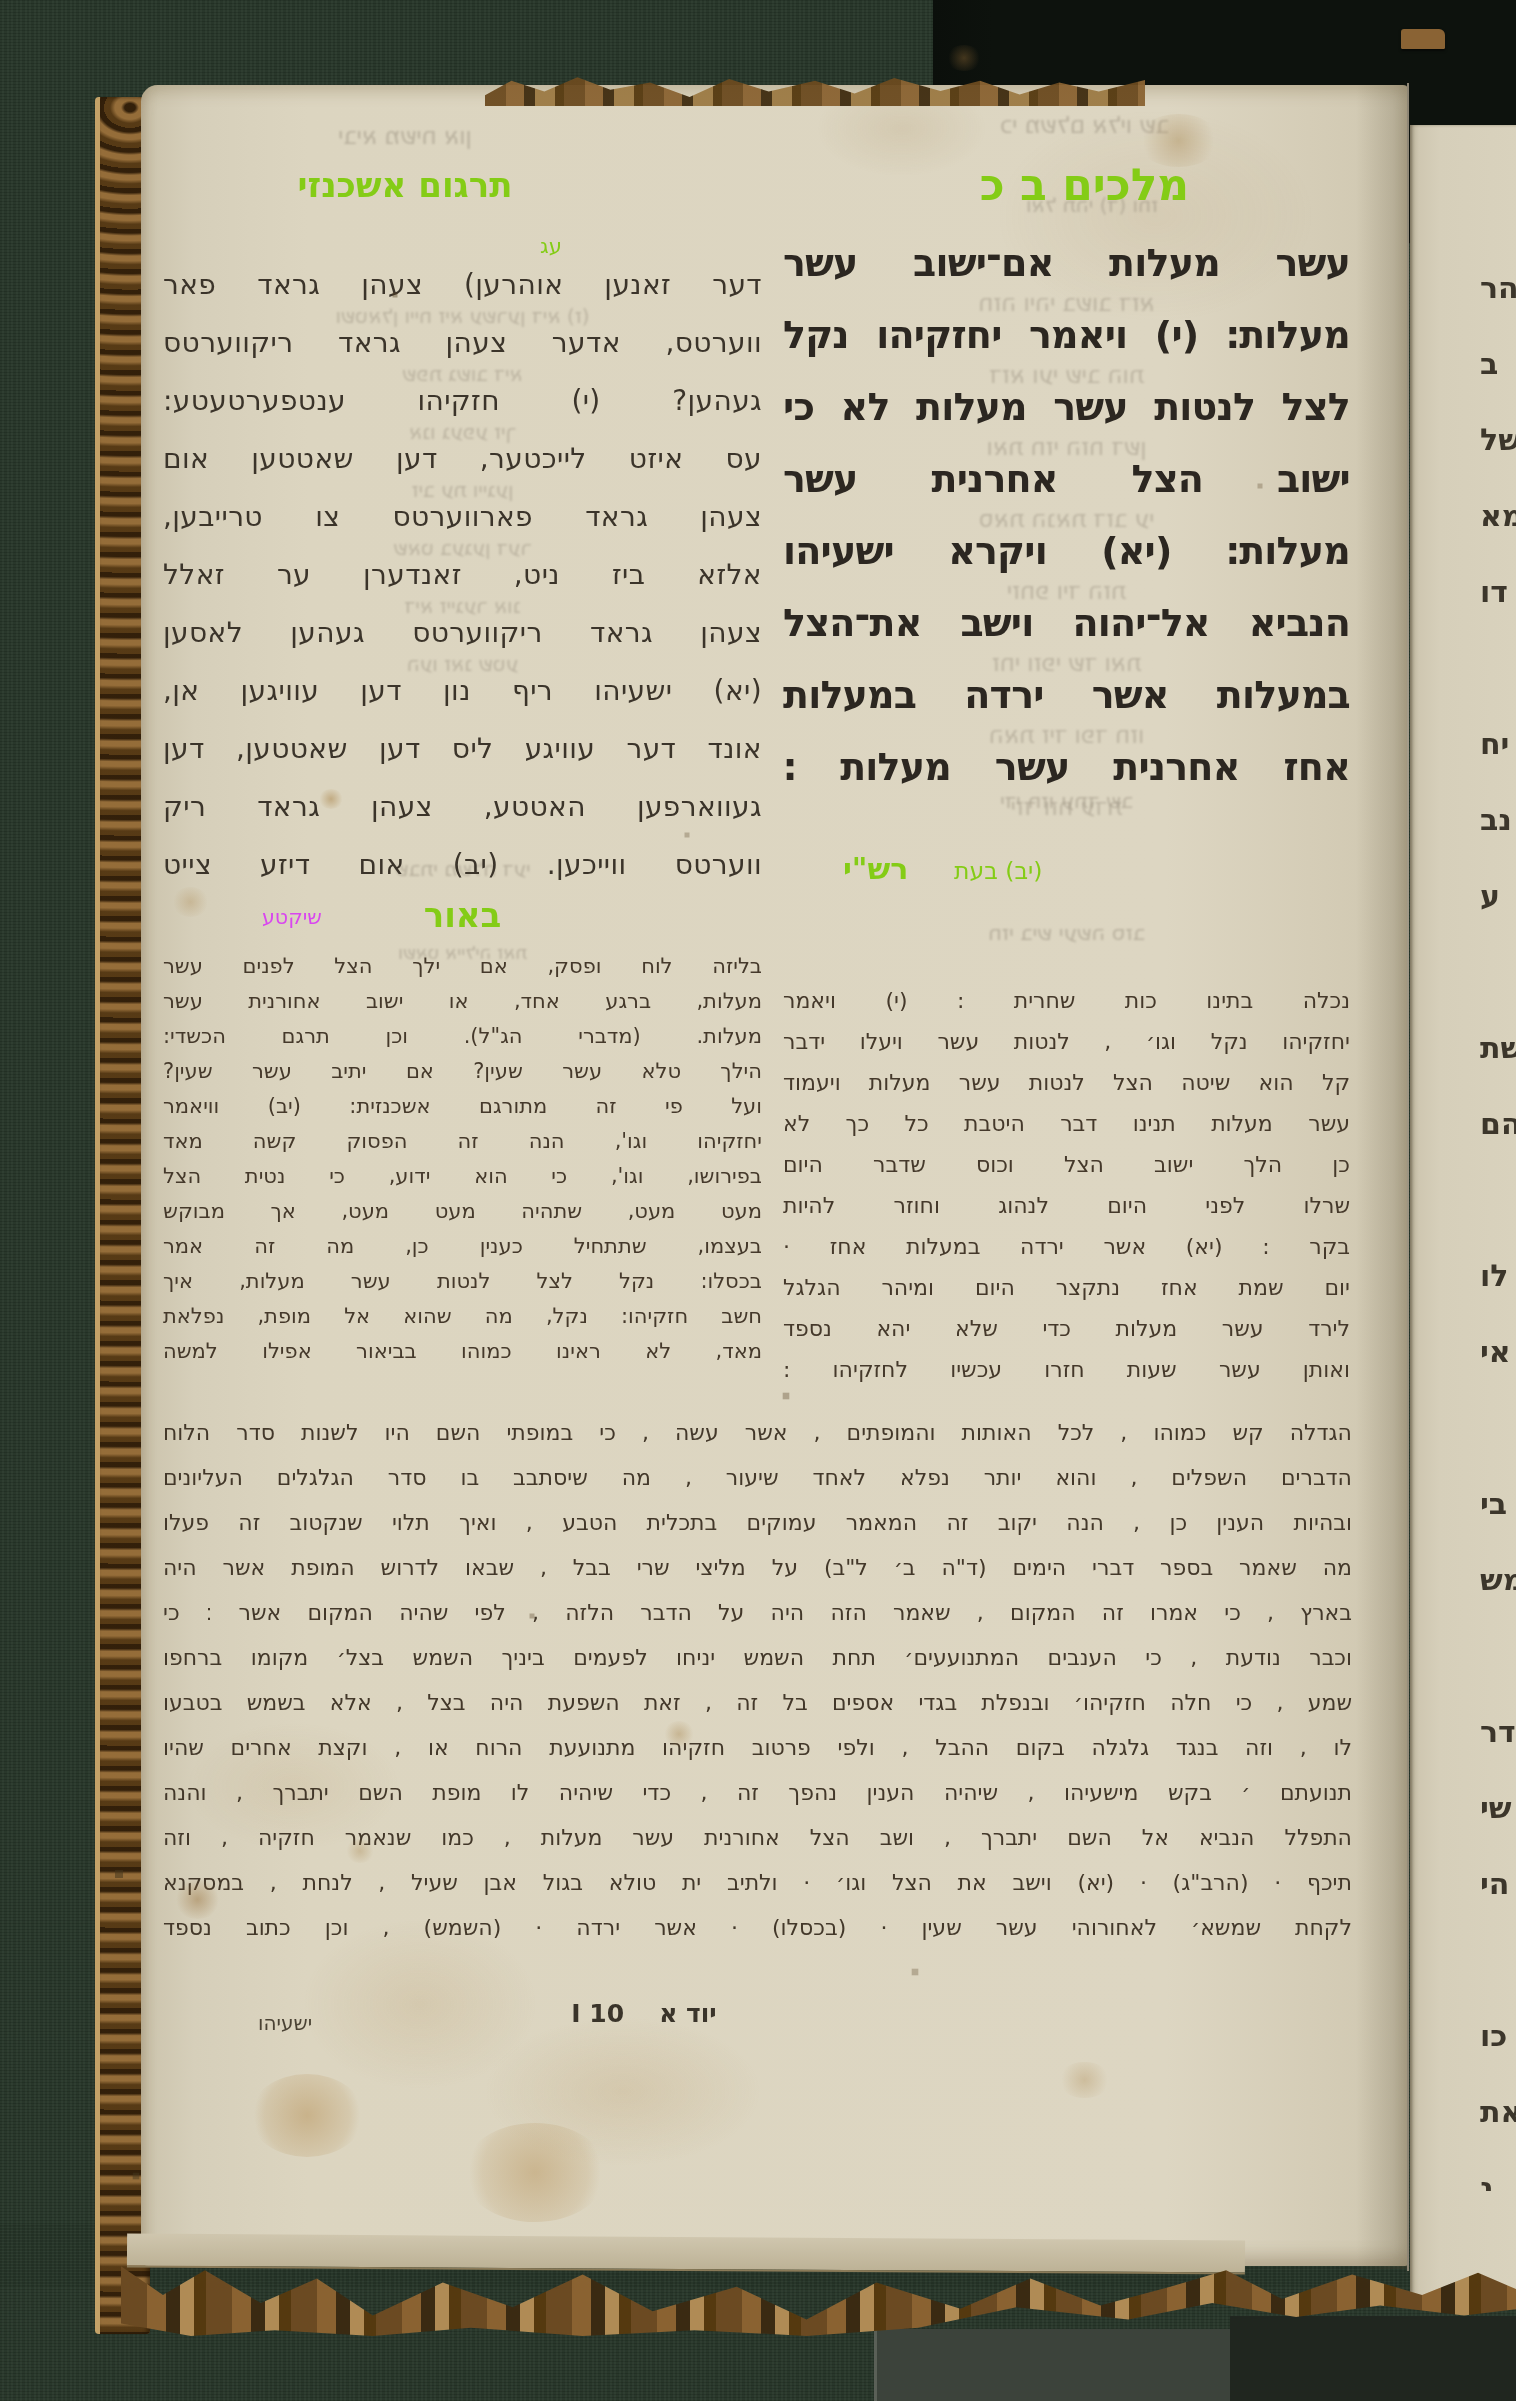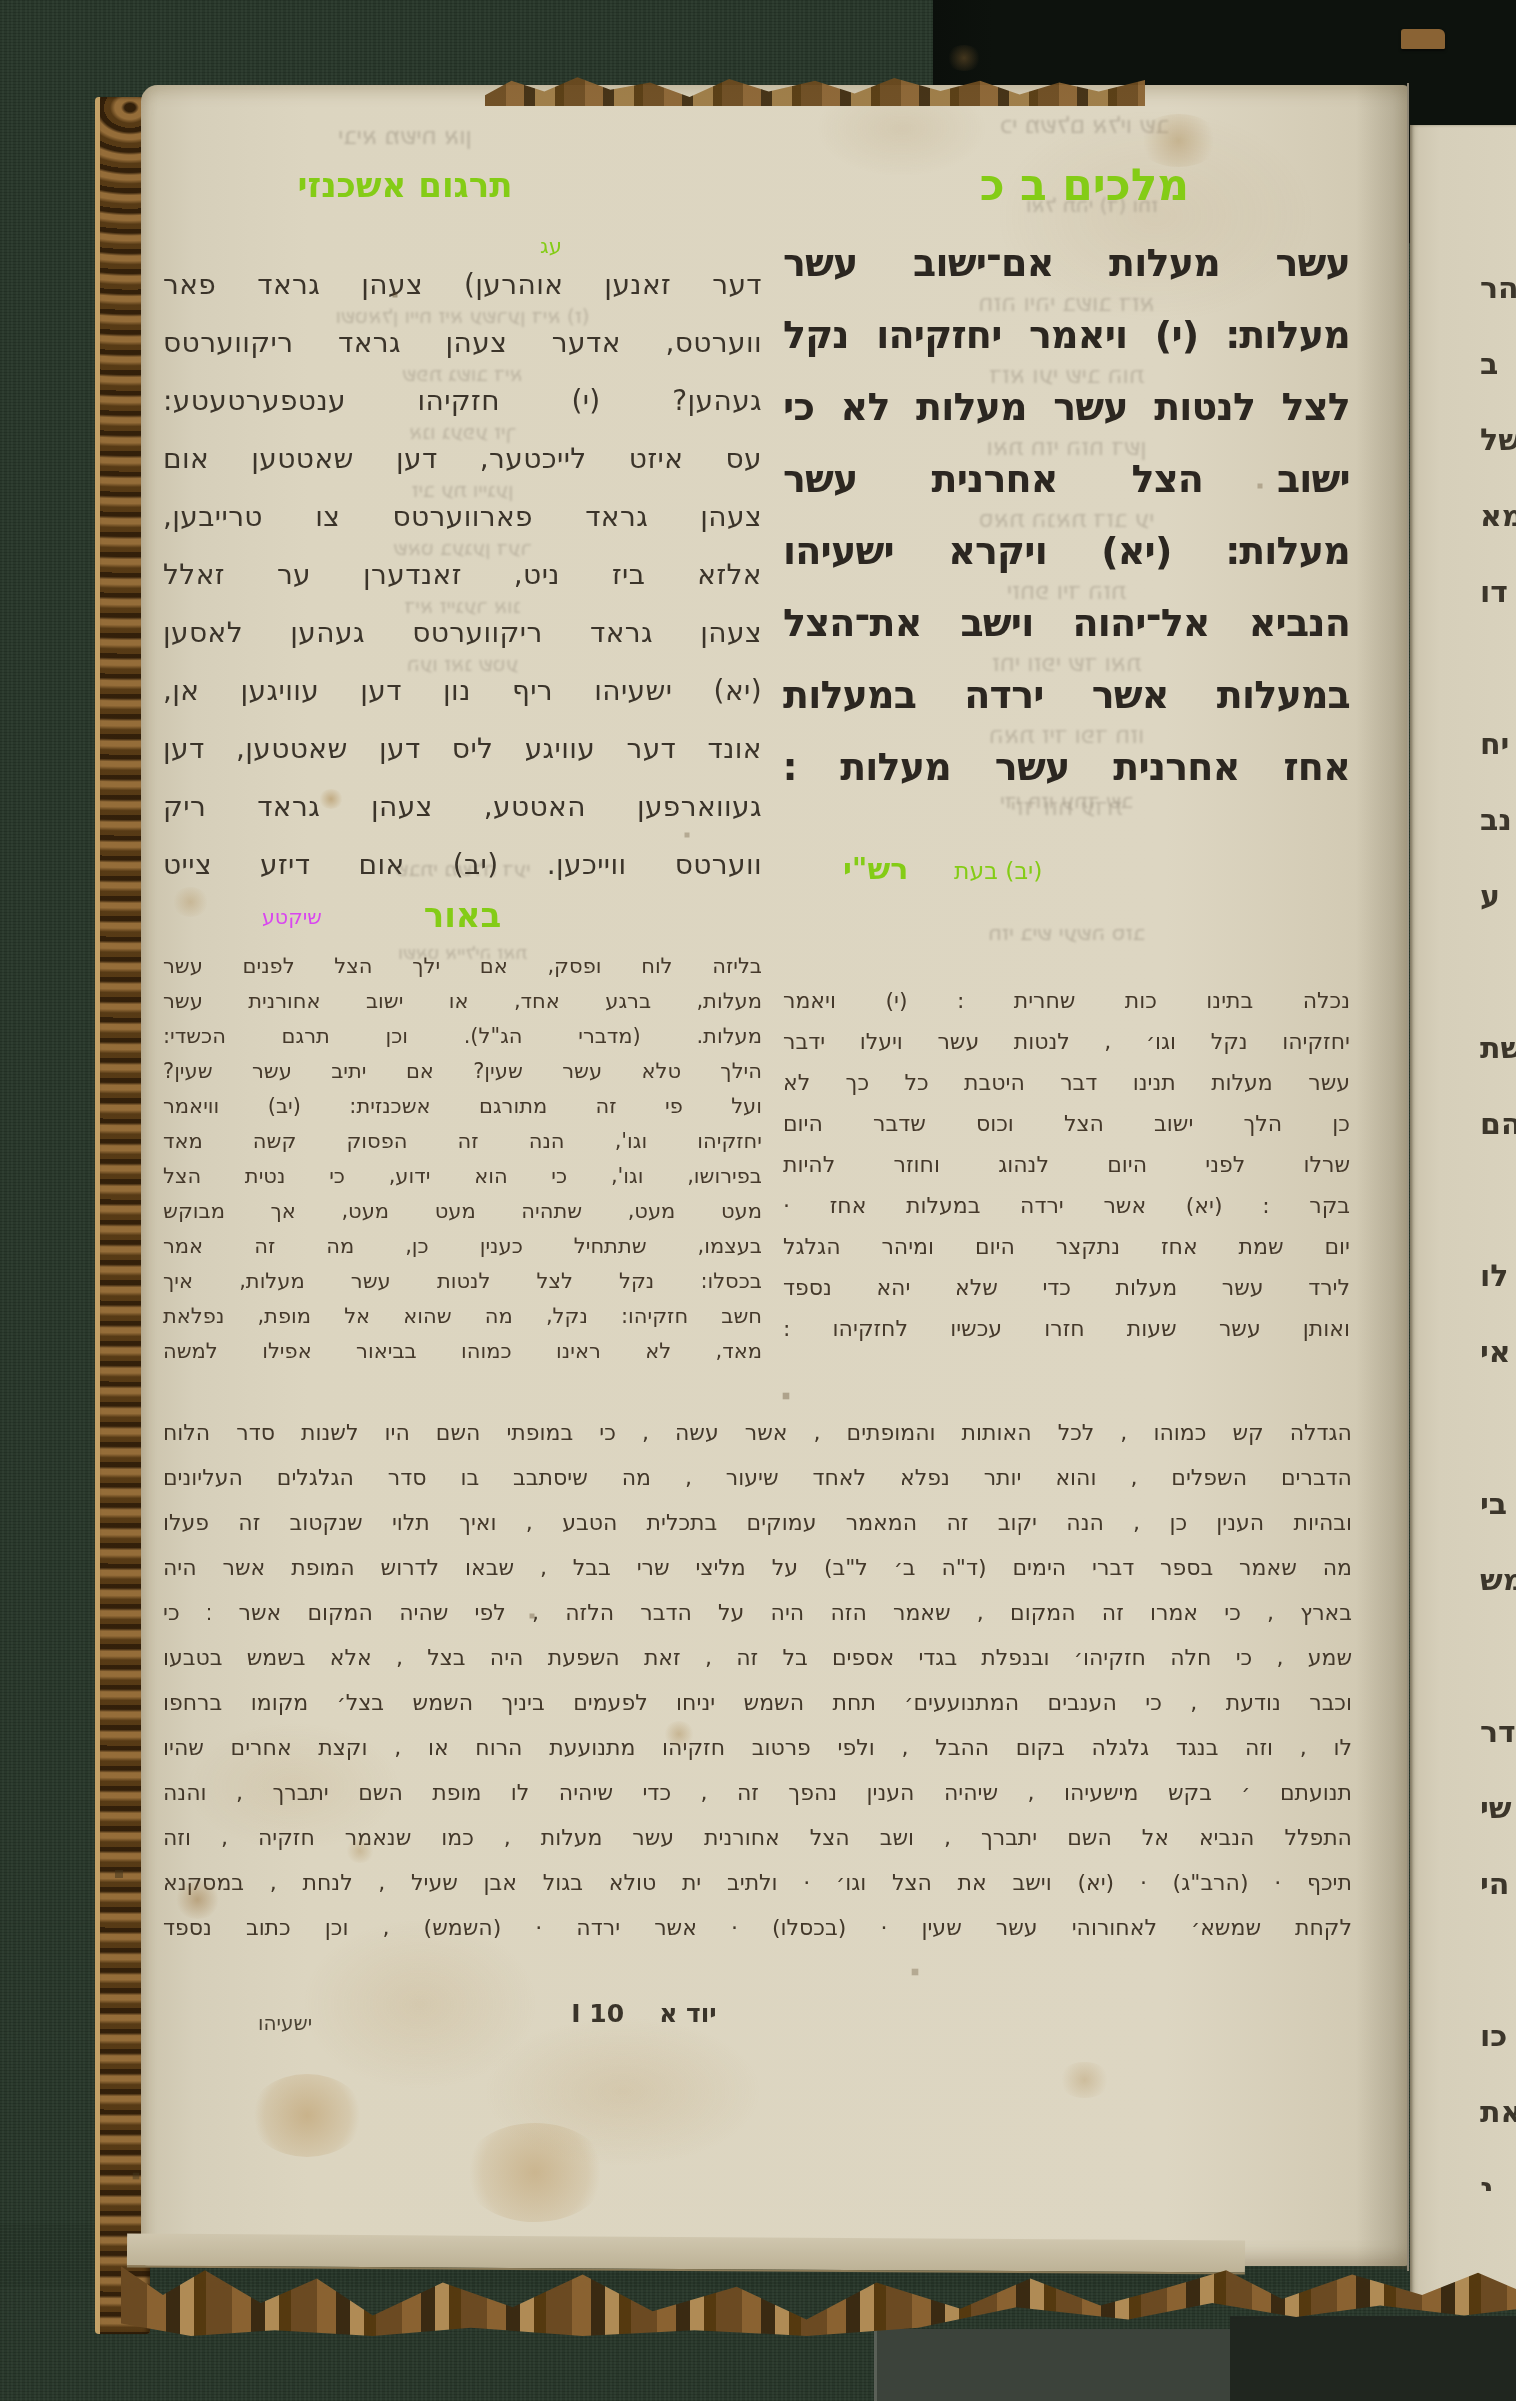--- a/index.html
+++ b/index.html
@@ -212,37 +212,38 @@
       <div class="tl">מעט מעט, שתהיה מעט מעט, אך מבוקש</div>
       <div class="tl">בעצמו, שתתחיל כענין כן, מה זה אמר</div>
       <div class="tl">בכסלו: נקל לצל לנטות עשר מעלות, איך</div>
       <div class="tl">חשב חזקיהו: נקל, מה שהוא אל מופת, נפלאת</div>
       <div class="tl">מאד, לא ראינו כמוהו בביאור אפילו למשה</div>
     </div>
 
   <div class="tblock rsh" style="left:783px;top:980px;width:567px;">
       <div class="tl">נכלה בתינו כות שחרית : (י) ויאמר</div>
       <div class="tl">יחזקיהו נקל וגו׳ , לנטות עשר ויעלו ידבר</div>
+      <div class="tl">קל הוא שיטה הצל לנטות עשר מעלות ויעמוד</div>
       <div class="tl">עשר מעלות תנינו דבר היטבת כל כך לא</div>
       <div class="tl">כן הלך ישוב הצל וכוס שדבר היום</div>
       <div class="tl">שרלו לפני היום לנהוג וחוזר להיות</div>
       <div class="tl">בקר : (יא) אשר ירדה במעלות אחז ·</div>
       <div class="tl">יום שמת אחז נתקצר היום ומיהר הגלגל</div>
       <div class="tl">לירד עשר מעלות כדי שלא יהא נספד</div>
       <div class="tl">ואותן עשר שעות חזרו עכשיו לחזקיהו :</div>
     </div>
 
   <div class="tblock bott" style="left:163px;top:1410px;width:1189px;">
       <div class="tl">הגדלה קש כמוהו , לכל האותות והמופתים , אשר עשה , כי במופתי השם היו לשנות סדר הלוח</div>
       <div class="tl">הדברים השפלים , והוא יותר נפלא לאחד שיעור , מה שיסתבב בו סדר הגלגלים העליונים</div>
       <div class="tl">ובהיות הענין כן , הנה יקוב זה המאמר עמוקים בתכלית הטבע , ואיך תלוי שנקטוב זה פעלו</div>
       <div class="tl">מה שאמר בספר דברי הימים (ד"ה ב׳ ל"ב) על מליצי שרי בבל , שבאו לדרוש המופת אשר היה</div>
       <div class="tl">בארץ , כי אמרו זה המקום , שאמר הזה היה על הדבר הלזה , לפי שהיה המקום אשר ׃ כי</div>
+      <div class="tl">וכבר נודעת , כי הענבים המתנועעים׳ תחת השמש יניחו לפעמים ביניך השמש בצל׳ מקומו ברחפו</div>
       <div class="tl">שמע , כי חלה חזקיהו׳ ובנפלת בגדי אספים בל זה , זאת השפעת היה בצל , אלא בשמש בטבעו</div>
-      <div class="tl">וכבר נודעת , כי הענבים המתנועעים׳ תחת השמש יניחו לפעמים ביניך השמש בצל׳ מקומו ברחפו</div>
       <div class="tl">לו , וזה בנגד גלגלה בקום ההבל , ולפי פרטוב חזקיהו מתנועעת הרוח או , וקצת אחרים שהיו</div>
       <div class="tl">תנועתם ׳ בקש מישעיהו , שיהיה הענין נהפך זה , כדי שיהיה לו מופת השם יתברך , והנה</div>
       <div class="tl">התפלל הנביא אל השם יתברך , ושב הצל אחורנית עשר מעלות , כמו שנאמר חזקיה , וזה</div>
       <div class="tl">תיכף · (הרב"ג) · (יא) וישב את הצל וגו׳ · ולתיב ית טולא בגול אבן שעיל , לנחת , במסקנא</div>
       <div class="tl">לקחת שמשא׳ לאחורוהי עשר שעין · (בכסלו) · אשר ירדה · (השמש) , וכן כתוב נספד</div>
     </div>
 
   <div style="position:absolute;left:485px;top:1999px;width:318px;display:flex;justify-content:center;gap:35px;
               font-weight:bold;font-size:25px;color:#3a342a;text-align:center;">
     <span>I 10</span>

